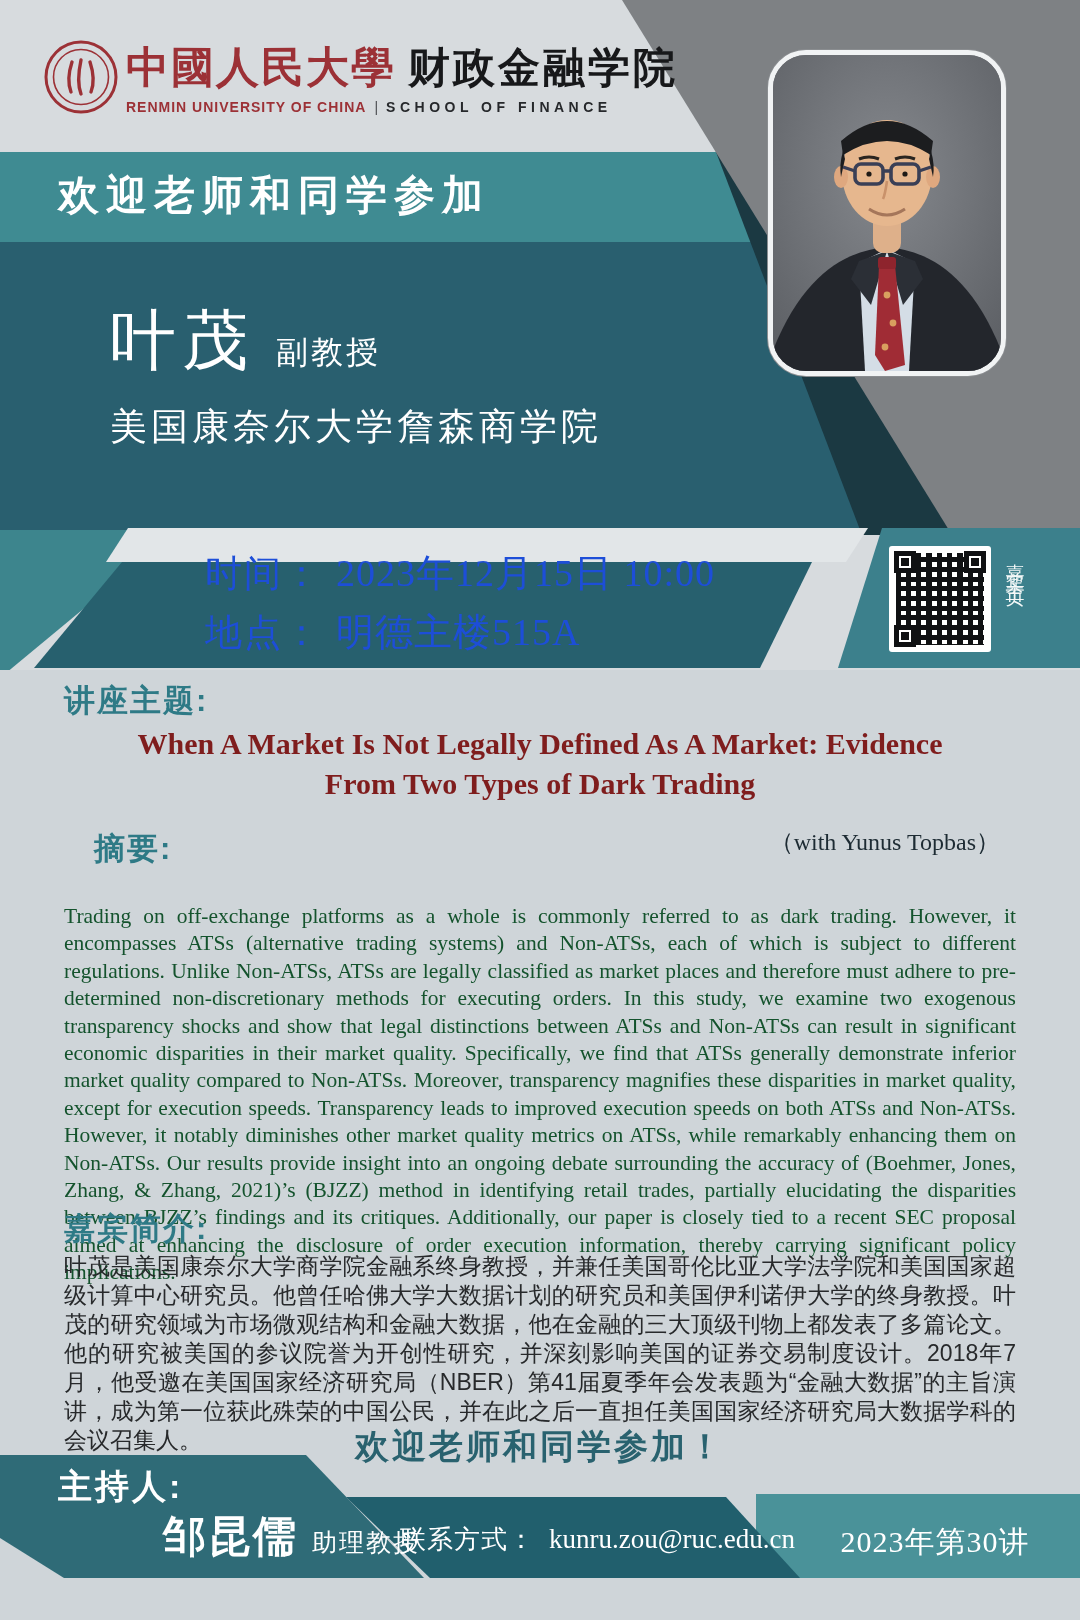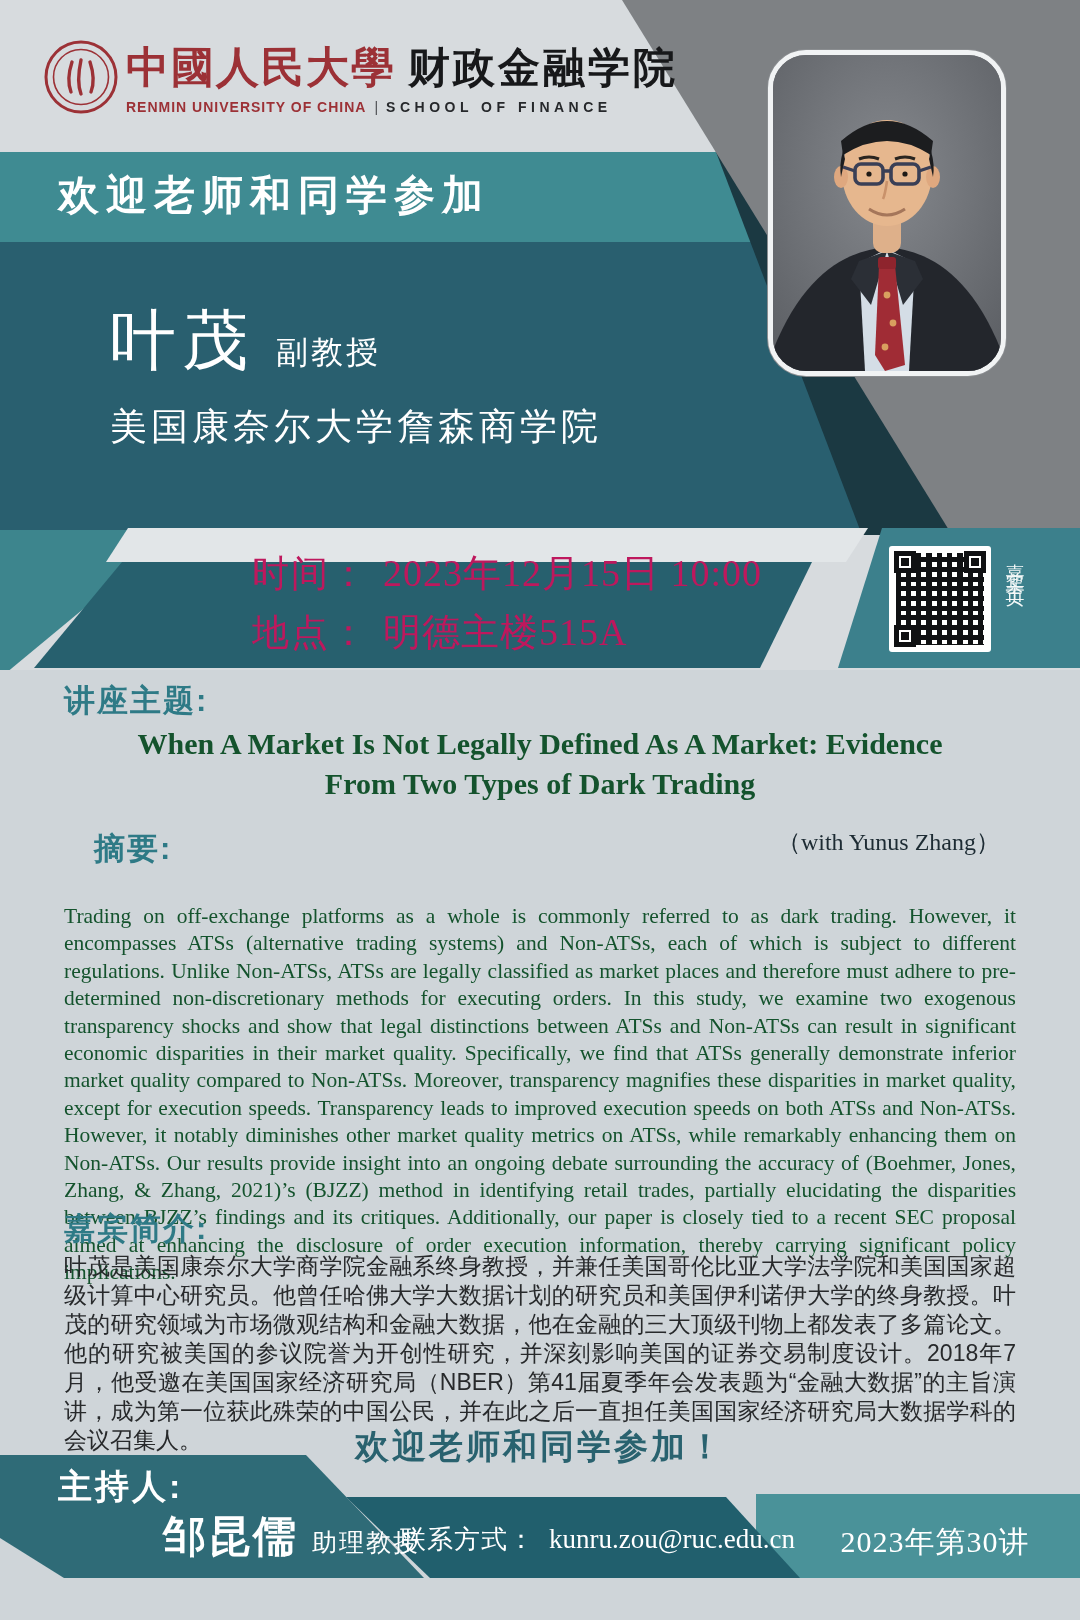--- a/index.html
+++ b/index.html
@@ -24,21 +24,21 @@
   .school-en{font-size:14px;font-weight:700;color:#26282b;letter-spacing:4.5px;}
 
   
   .series{left:58px;top:168px;color:#fff;font-size:41px;font-weight:700;letter-spacing:7px;}
   .speaker-line{left:110px;top:296px;display:flex;align-items:baseline;gap:22px;color:#fff;}
   .speaker-name{font-size:66px;font-weight:400;letter-spacing:6px;}
   .speaker-title{font-size:32px;letter-spacing:3px;}
   .affiliation{left:110px;top:402px;color:#fff;font-size:37px;letter-spacing:4px;}
 
   
-  .event-box{left:205px;top:548px;color:#be185d;margin-left:47px;}
+  .event-box{left:205px;top:548px;color:#1d4ed8;}
   .event-row{display:flex;align-items:baseline;white-space:nowrap;
     font-family:"Liberation Serif","DejaVu Serif",serif;}
   .event-row .lab{font-size:37px;letter-spacing:2px;}
   .event-row .val{font-size:38px;margin-left:14px;letter-spacing:1px;}
   .event-row + .event-row{margin-top:8px;}
 
   
   .qr-box{left:889px;top:546px;width:102px;height:106px;background:#fff;
     border-radius:3px;}
   .qr-pattern{position:absolute;inset:7px;
@@ -51,21 +51,21 @@
   .finder::after{content:"";position:absolute;inset:2px;background:#101113;}
   .f-tl{left:5px;top:5px;} .f-tr{right:5px;top:5px;} .f-bl{left:5px;bottom:5px;}
   .qr-caption{left:1002px;top:548px;color:#f4f8f8;font-size:19px;
     writing-mode:vertical-rl;letter-spacing:9px;font-weight:500;}
 
   
   .h-teal{color:#2e7a86;font-weight:700;font-size:31px;letter-spacing:2px;}
   .topic-label{left:64px;top:680px;}
   .talk-title{left:100px;top:724px;width:880px;text-align:center;
     font-family:"Liberation Serif","DejaVu Serif",serif;font-weight:700;
-    font-size:30px;line-height:40px;color:#14532d;}
+    font-size:30px;line-height:40px;color:#7f1d1d;}
   .coauthor{left:60px;top:826px;width:940px;text-align:right;
     font-family:"Liberation Serif","DejaVu Serif",serif;font-size:24px;color:#1d2b33;}
   .abstract-label{left:64px;top:828px;margin-left:30px;}
   .abstract-text{left:64px;top:903px;width:952px;text-align:justify;
     font-family:"Liberation Serif","DejaVu Serif",serif;font-size:21.5px;
     line-height:27.4px;color:#14532d;}
   .bio-label{left:64px;top:1208px;}
   .bio-text{left:64px;top:1252px;width:952px;text-align:justify;
     font-size:23px;line-height:29px;color:#27292b;}
   .welcome{left:0;top:1424px;width:1080px;text-align:center;
@@ -207,21 +207,21 @@
   <div class="abs qr-box">
     <div class="qr-pattern"></div>
     <div class="finder f-tl"></div>
     <div class="finder f-tr"></div>
     <div class="finder f-bl"></div>
   </div>
   <div class="abs qr-caption">嘉宾主页</div>
 
   <div class="abs h-teal topic-label">讲座主题:</div>
   <div class="abs talk-title">When A Market Is Not Legally Defined As A Market: Evidence From Two Types of Dark Trading</div>
-  <div class="abs coauthor">（with Yunus Zhang）</div>
+  <div class="abs coauthor">（with Yunus Topbas）</div>
   <div class="abs h-teal abstract-label">摘要:</div>
   <div class="abs abstract-text">Trading on off-exchange platforms as a whole is commonly referred to as dark trading. However, it encompasses ATSs (alternative trading systems) and Non-ATSs, each of which is subject to different regulations. Unlike Non-ATSs, ATSs are legally classified as market places and therefore must adhere to pre-determined non-discretionary methods for executing orders. In this study, we examine two exogenous transparency shocks and show that legal distinctions between ATSs and Non-ATSs can result in significant economic disparities in their market quality. Specifically, we find that ATSs generally demonstrate inferior market quality compared to Non-ATSs. Moreover, transparency magnifies these disparities in market quality, except for execution speeds. Transparency leads to improved execution speeds on both ATSs and Non-ATSs. However, it notably diminishes other market quality metrics on ATSs, while remarkably enhancing them on Non-ATSs. Our results provide insight into an ongoing debate surrounding the accuracy of (Boehmer, Jones, Zhang, &amp; Zhang, 2021)’s (BJZZ) method in identifying retail trades, partially elucidating the disparities between BJZZ’s findings and its critiques. Additionally, our paper is closely tied to a recent SEC proposal aimed at enhancing the disclosure of order execution information, thereby carrying significant policy implications.</div>
 
   <div class="abs h-teal bio-label">嘉宾简介:</div>
   <div class="abs bio-text">叶茂是美国康奈尔大学商学院金融系终身教授，并兼任美国哥伦比亚大学法学院和美国国家超级计算中心研究员。他曾任哈佛大学大数据计划的研究员和美国伊利诺伊大学的终身教授。叶茂的研究领域为市场微观结构和金融大数据，他在金融的三大顶级刊物上都发表了多篇论文。他的研究被美国的参议院誉为开创性研究，并深刻影响美国的证券交易制度设计。2018年7月，他受邀在美国国家经济研究局（NBER）第41届夏季年会发表题为“金融大数据”的主旨演讲，成为第一位获此殊荣的中国公民，并在此之后一直担任美国国家经济研究局大数据学科的会议召集人。</div>
 
   <div class="abs welcome">欢迎老师和同学参加！</div>
 
   <svg class="abs" style="left:0;top:1425px" width="1080" height="195" viewBox="0 1425 1080 195">
     <polygon points="756,1494 1080,1494 1080,1578 756,1578" fill="#4a9299"></polygon>

